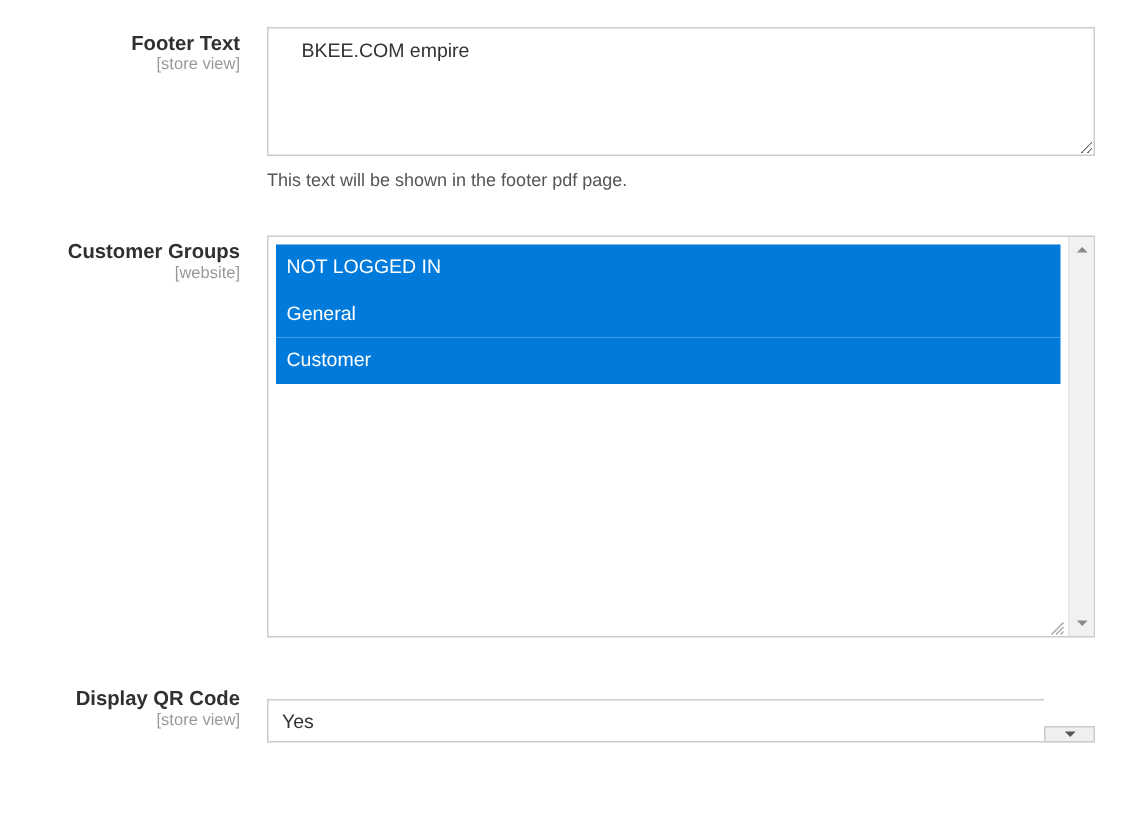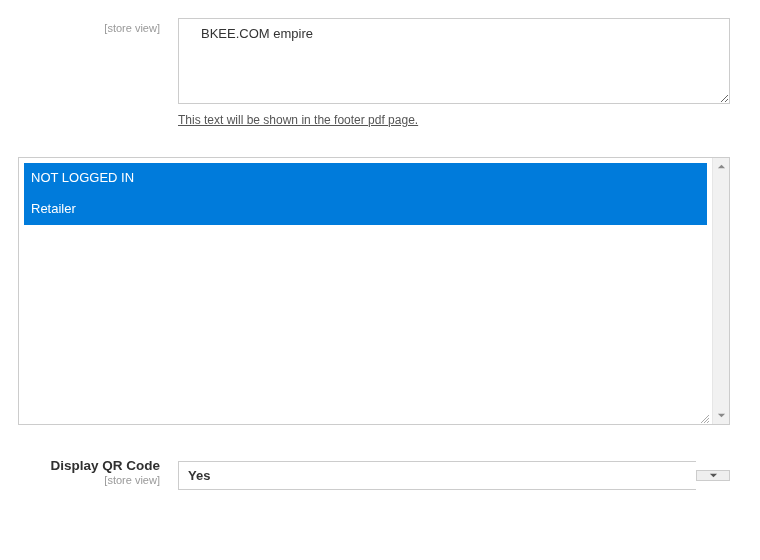--- a/index.html
+++ b/index.html
@@ -47,21 +47,20 @@
   font-family: inherit;
   font-size: 13px;
   color: #333;
   resize: both;
   outline: none;
 }
 .help-text {
   font-size: 12px;
   color: #555;
   margin-top: 6px;
-  text-decoration: underline;
 }
 .multiselect-wrap {
   position: relative;
   display: flex;
   border: 1px solid #ccc;
   height: 268px;
 }
 .multiselect-inner {
   flex: 1;
   overflow: hidden;
@@ -99,23 +98,22 @@
   right:2px;
   bottom:2px;
   width:10px;
   height:10px;
   pointer-events:none;
 }
 .ms-resize svg { width:10px; height:10px; }
 
 .select-wrap {
   display:flex;
-  align-items:center;
+  align-items:flex-end;
   height:40px;
-  font-weight:bold;
 }
 .select-value {
   flex:1;
   border:1px solid #ccc;
   border-right:none;
   padding:6px 9px;
   font-size:13px;
   color:#333;
   background:#fff;
 }
@@ -127,37 +125,43 @@
   align-items:center;
   justify-content:center;
 }
 .select-btn svg { width:9px; height:9px; }
 </style>
 </head>
 <body>
 
 <div class="form-row">
   <div class="label-col">
+    <div class="label-main">Footer Text</div>
     <div class="label-scope">[store view]</div>
   </div>
   <div class="field-col">
     <div class="textarea-wrap">
       <textarea class="footer-text" style="">BKEE.COM empire</textarea>
     </div>
     <div class="help-text">This text will be shown in the footer pdf page.</div>
   </div>
 </div>
 
 <div class="form-row">
+  <div class="label-col">
+    <div class="label-main">Customer Groups</div>
+    <div class="label-scope">[website]</div>
+  </div>
   <div class="field-col">
     <div class="multiselect-wrap">
       <div class="multiselect-inner">
         <div class="ms-options">
           <div class="opt">NOT LOGGED IN</div>
-          <div class="opt">Retailer</div>
+          <div class="opt">General</div>
+          <div class="opt">Customer</div>
         </div>
         <div class="ms-resize">
           <svg viewBox="0 0 10 10">
               <path d="M9 1 L1 9 M9 4 L4 9 M9 7 L7 9" stroke="#aaa" stroke-width="1" fill="none"></path>
             </svg>
         </div>
       </div>
       <div class="ms-scrollbar">
         <div class="ms-scroll-arrow">
           <svg viewBox="0 0 10 10">

